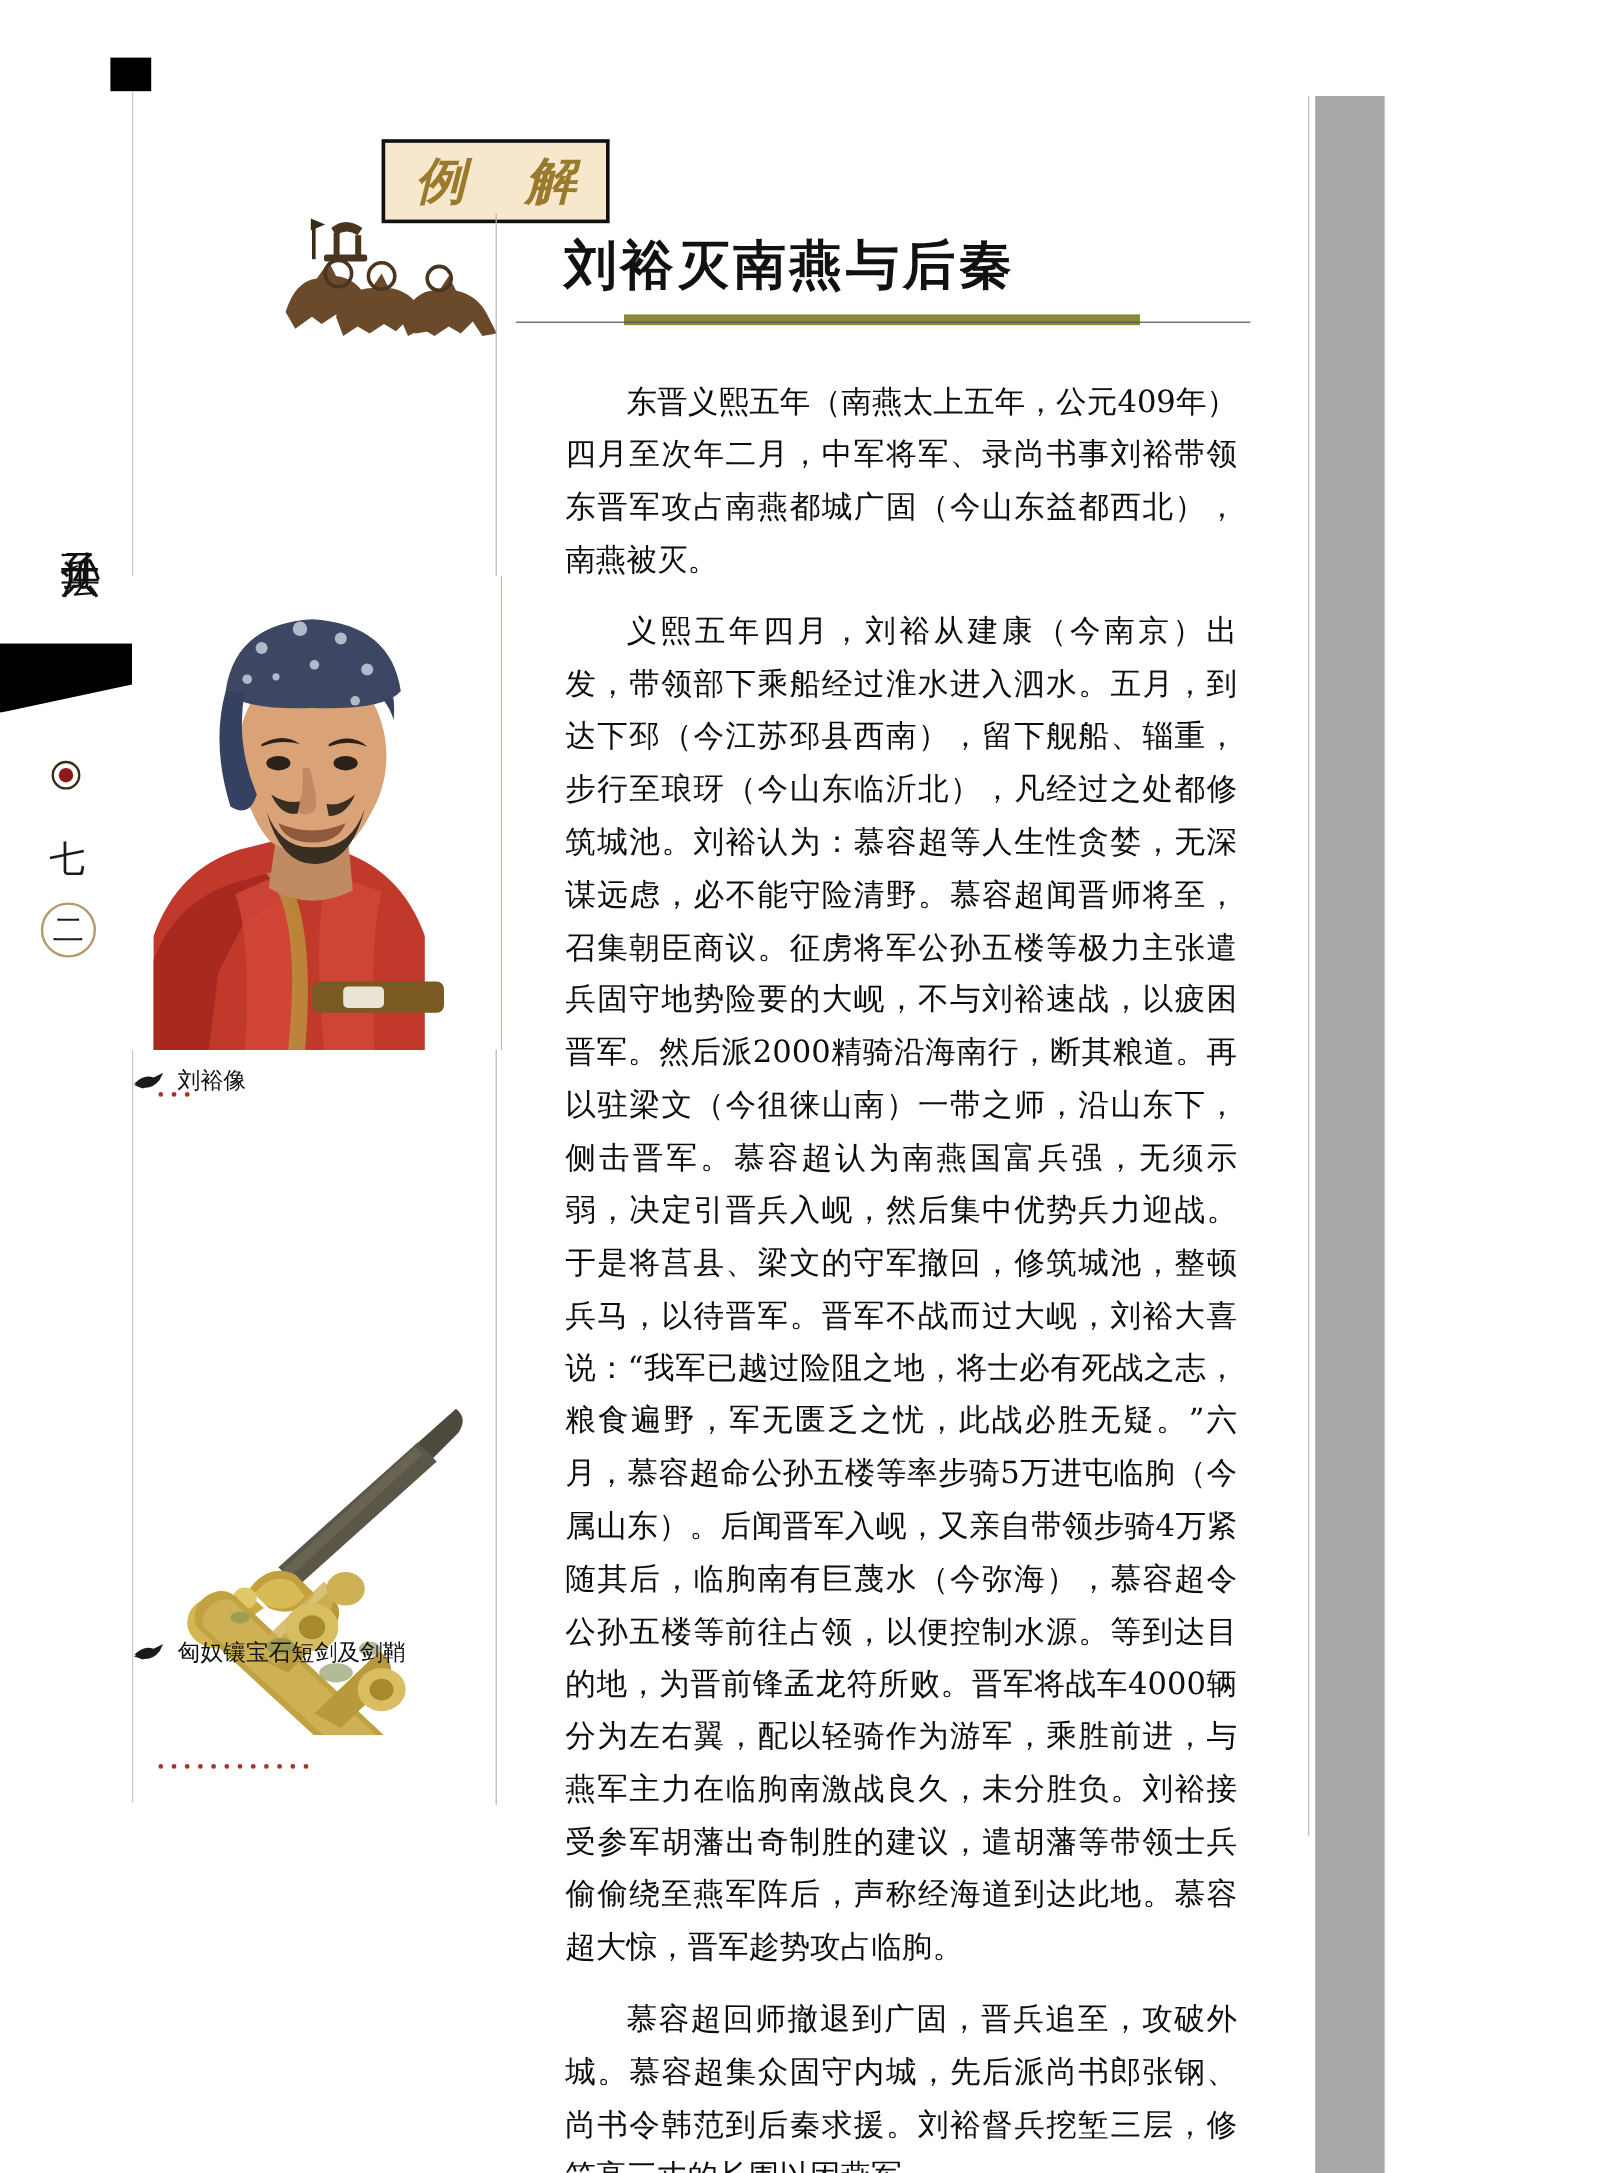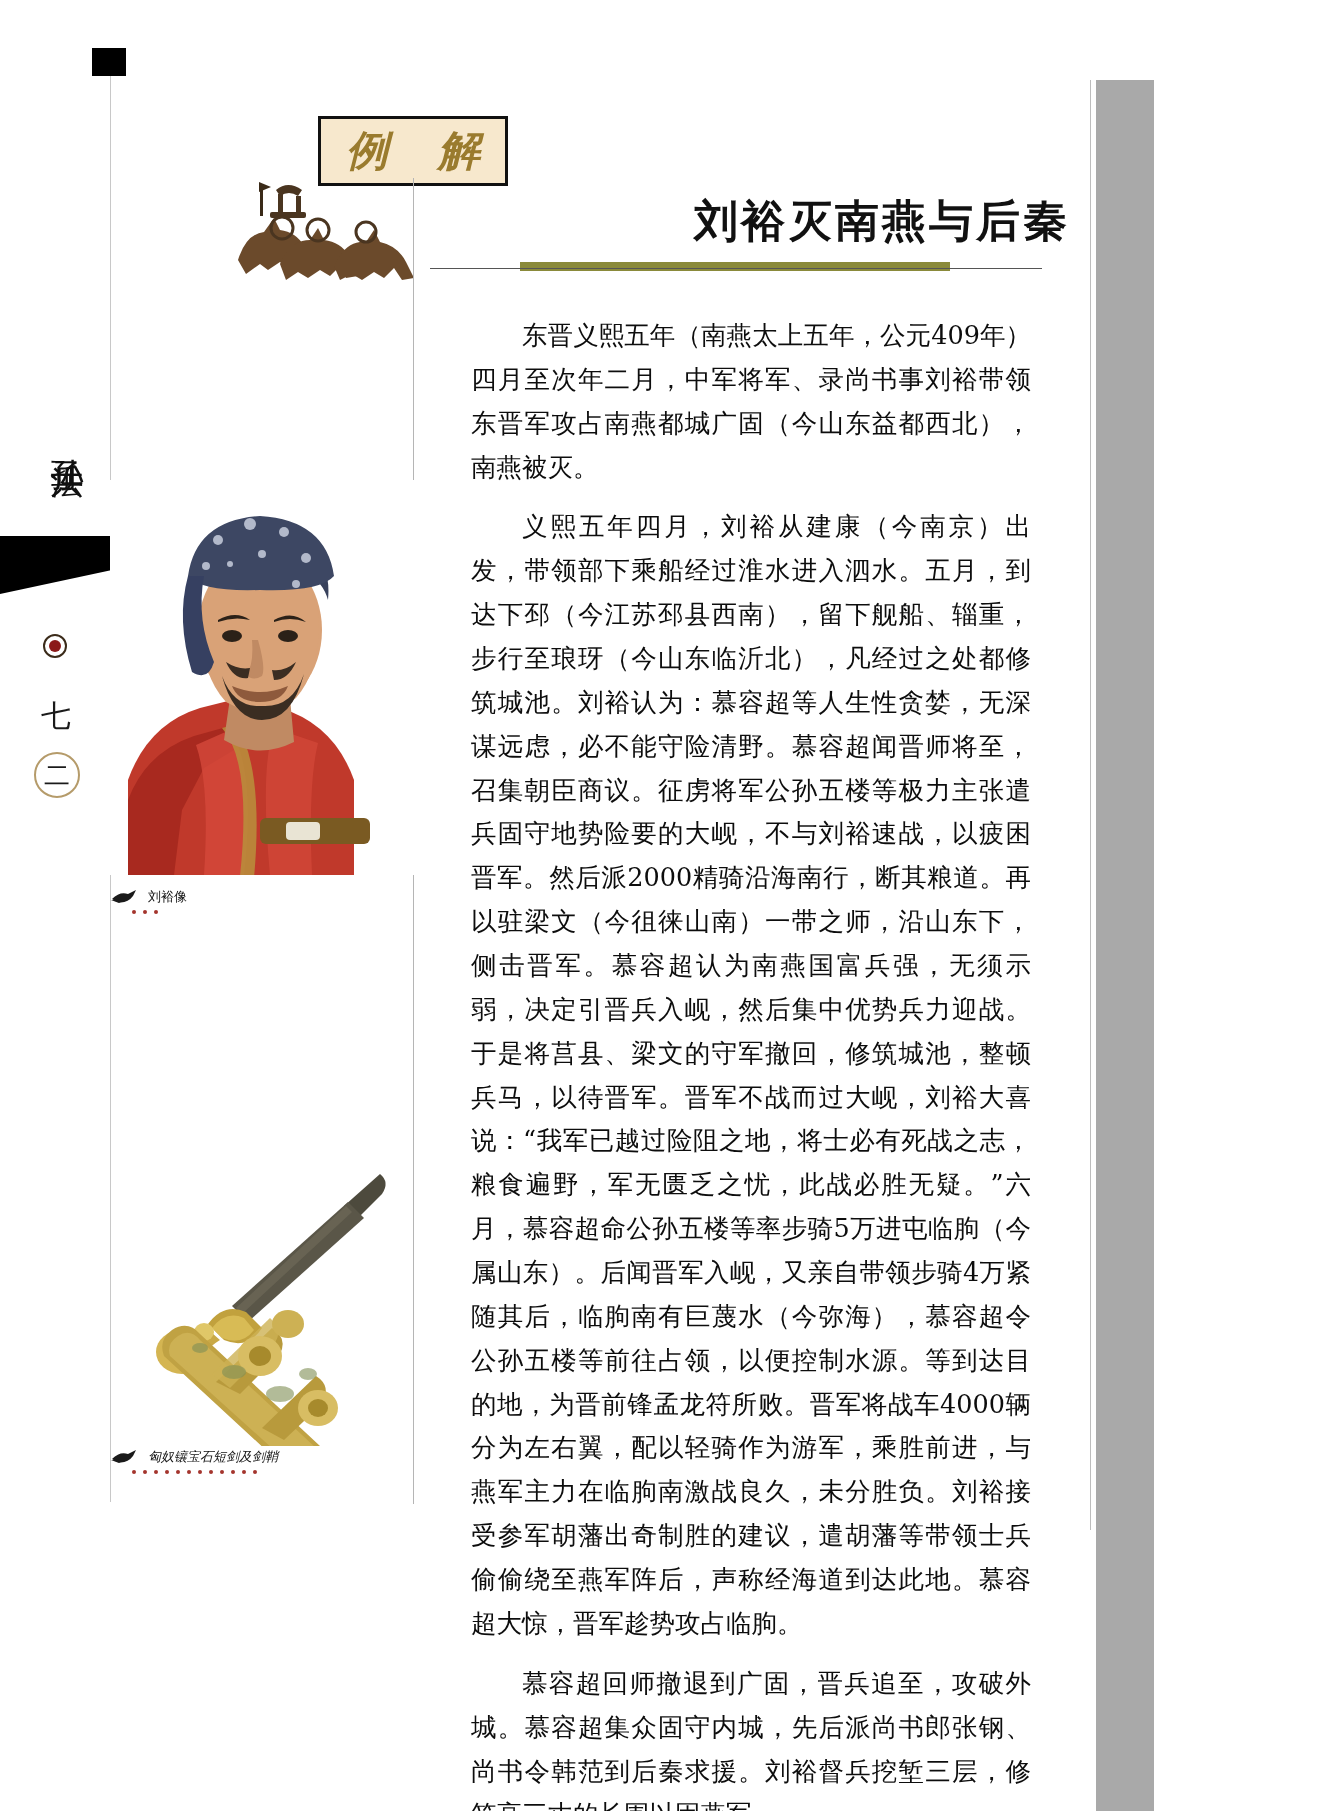--- a/index.html
+++ b/index.html
@@ -125,21 +125,21 @@
     font-size: 42px;
     font-weight: bold;
     color: #9a7b2e;
   }
 
   
   .headline {
     position: absolute;
     left: 470px; top: 192px;
     width: 600px;
-    text-align: right;
+    text-align: left;
     font-size: 44px;
     font-weight: bold;
     letter-spacing: 3px;
     color: #111;
   }
   .headline-rule {
     position: absolute;
     left: 430px; top: 262px;
     width: 612px; height: 9px;
   }
@@ -190,21 +190,21 @@
   
   .portrait-wrap {
     position: absolute;
     left: 110px; top: 480px;
     width: 308px; height: 395px;
     overflow: hidden;
     background: #b8332b;
   }
   .caption {
     position: absolute;
-    font-size: 13px;
+    font-size: 19px;
     color: #111;
     display: flex;
     align-items: center;
     gap: 8px;
   }
   .cap-bird {
     display: inline-block;
     width: 30px; height: 14px;
   }
   .cap-dots {
@@ -390,21 +390,21 @@
         <g fill="#7f8f55" opacity="0.6">
           <ellipse cx="122" cy="316" rx="12" ry="7"></ellipse>
           <ellipse cx="168" cy="338" rx="14" ry="8"></ellipse>
           <ellipse cx="196" cy="318" rx="9" ry="6"></ellipse>
           <ellipse cx="88" cy="292" rx="8" ry="5"></ellipse>
         </g>
       </g>
     </svg>
   </div>
 
-  <div class="caption" style="left:110px; top:1448px;font-style:italic;">
+  <div class="caption" style="left:110px; top:1364px;">
     <span class="cap-bird">
       <svg width="30" height="14" viewBox="0 0 30 14">
         <path d="M2 9 q8-8 16-5 l8-4 -3 6 q-6 8 -16 6 z" fill="#1a1a1a"></path>
         <path d="M1 10 l8 3 6-3z" fill="#1a1a1a"></path>
       </svg>
     </span>
     <span>匈奴镶宝石短剑及剑鞘</span>
   </div>
   <div class="cap-dots" style="left:132px; top:1470px;">
     <i></i>

